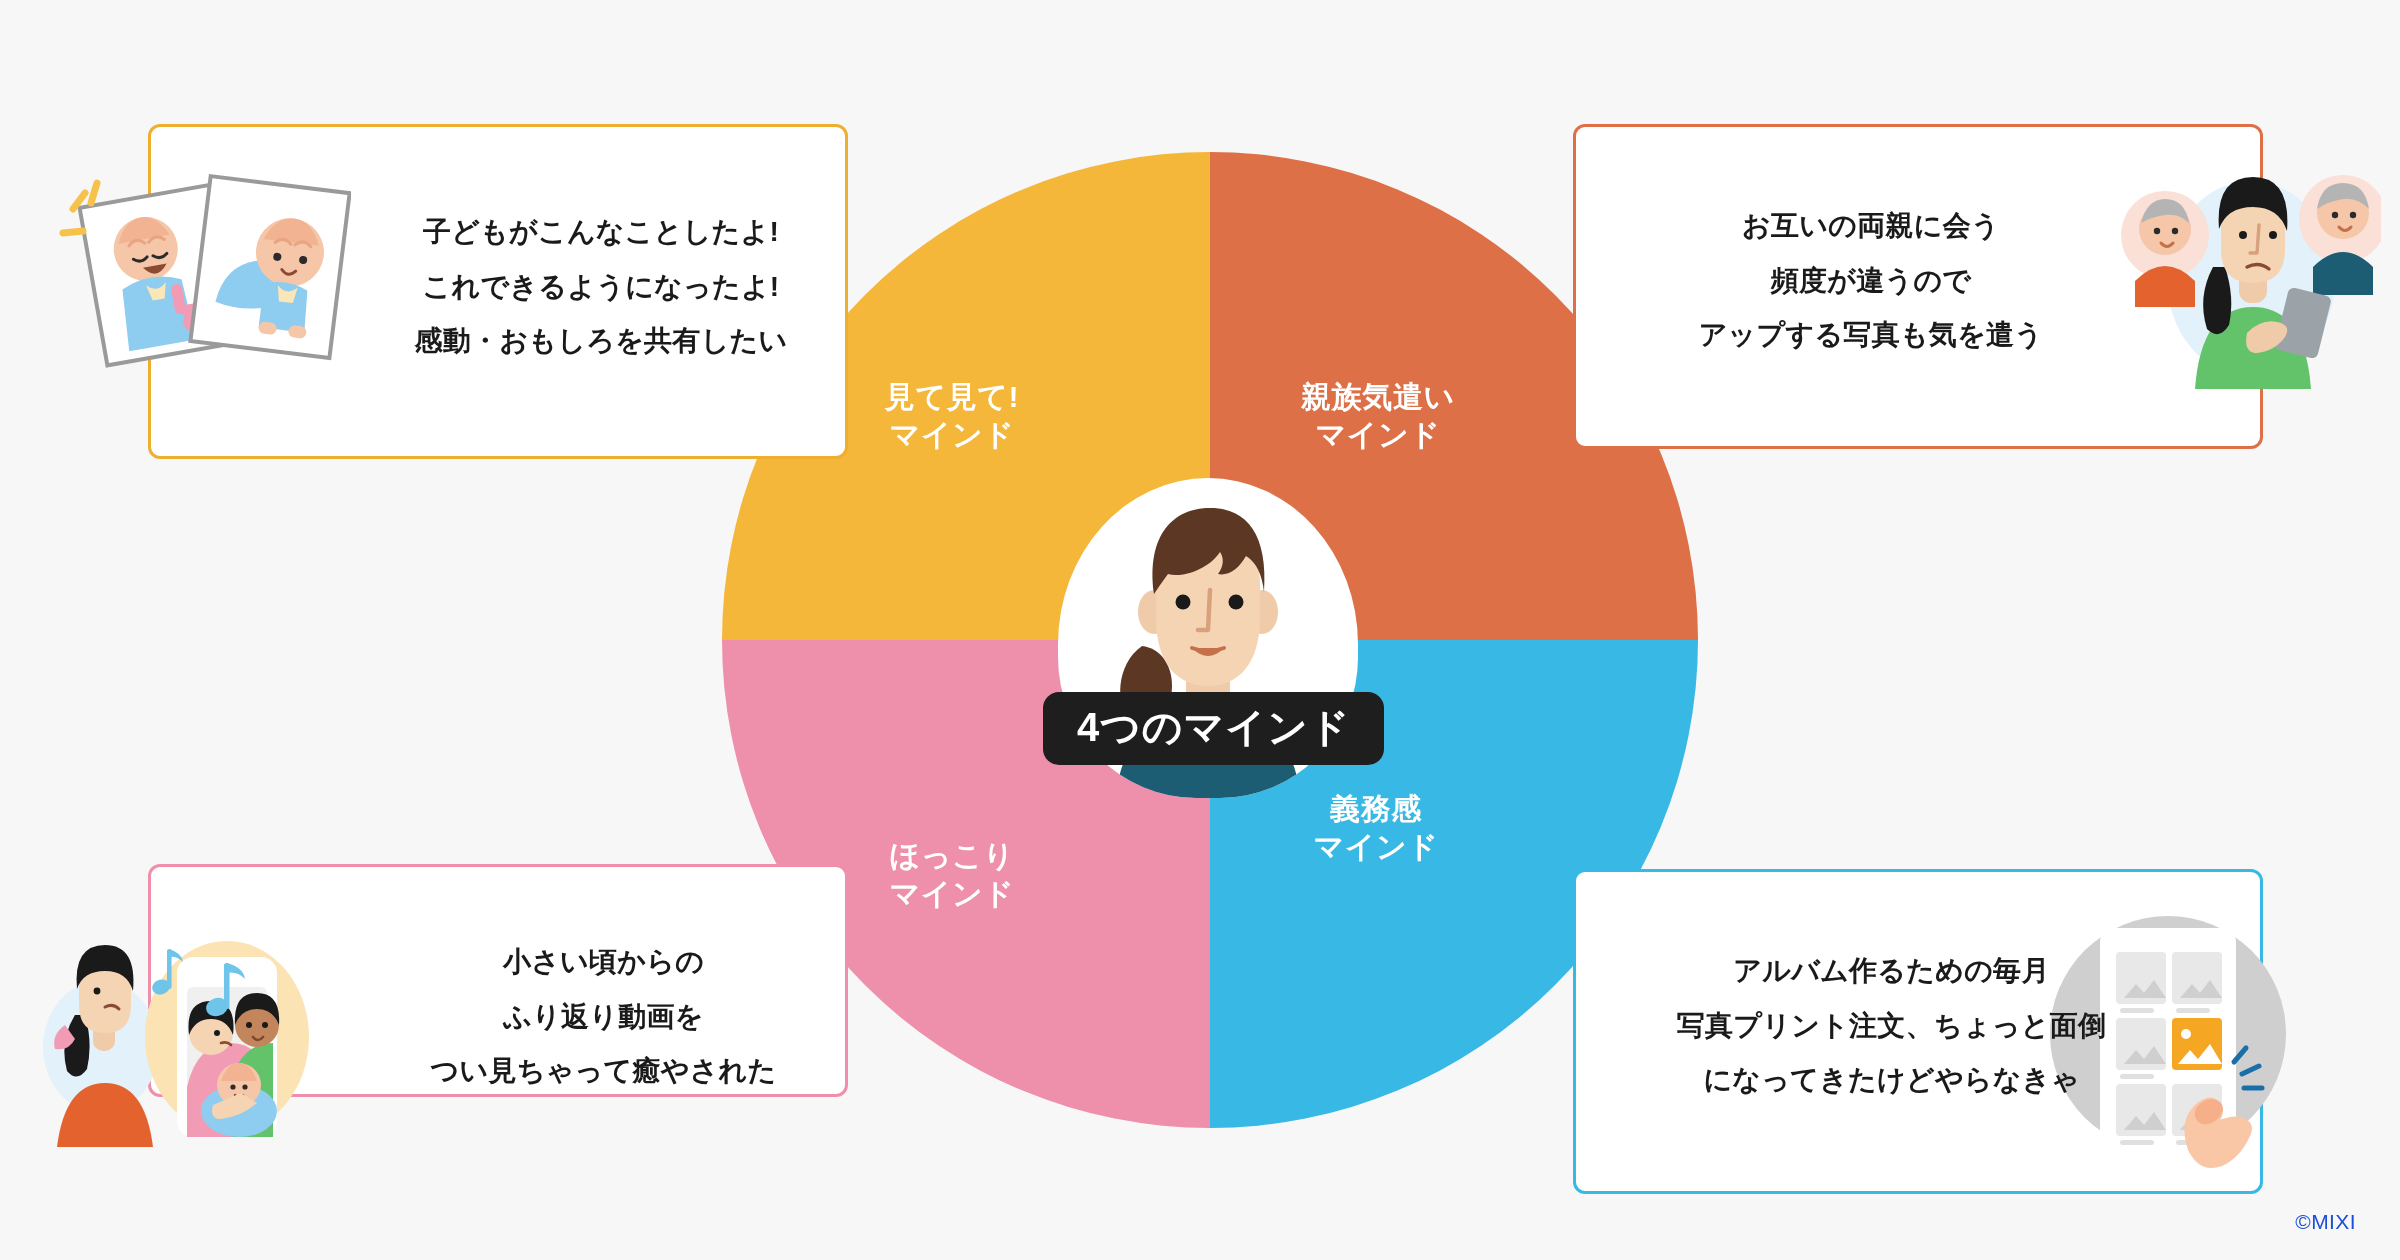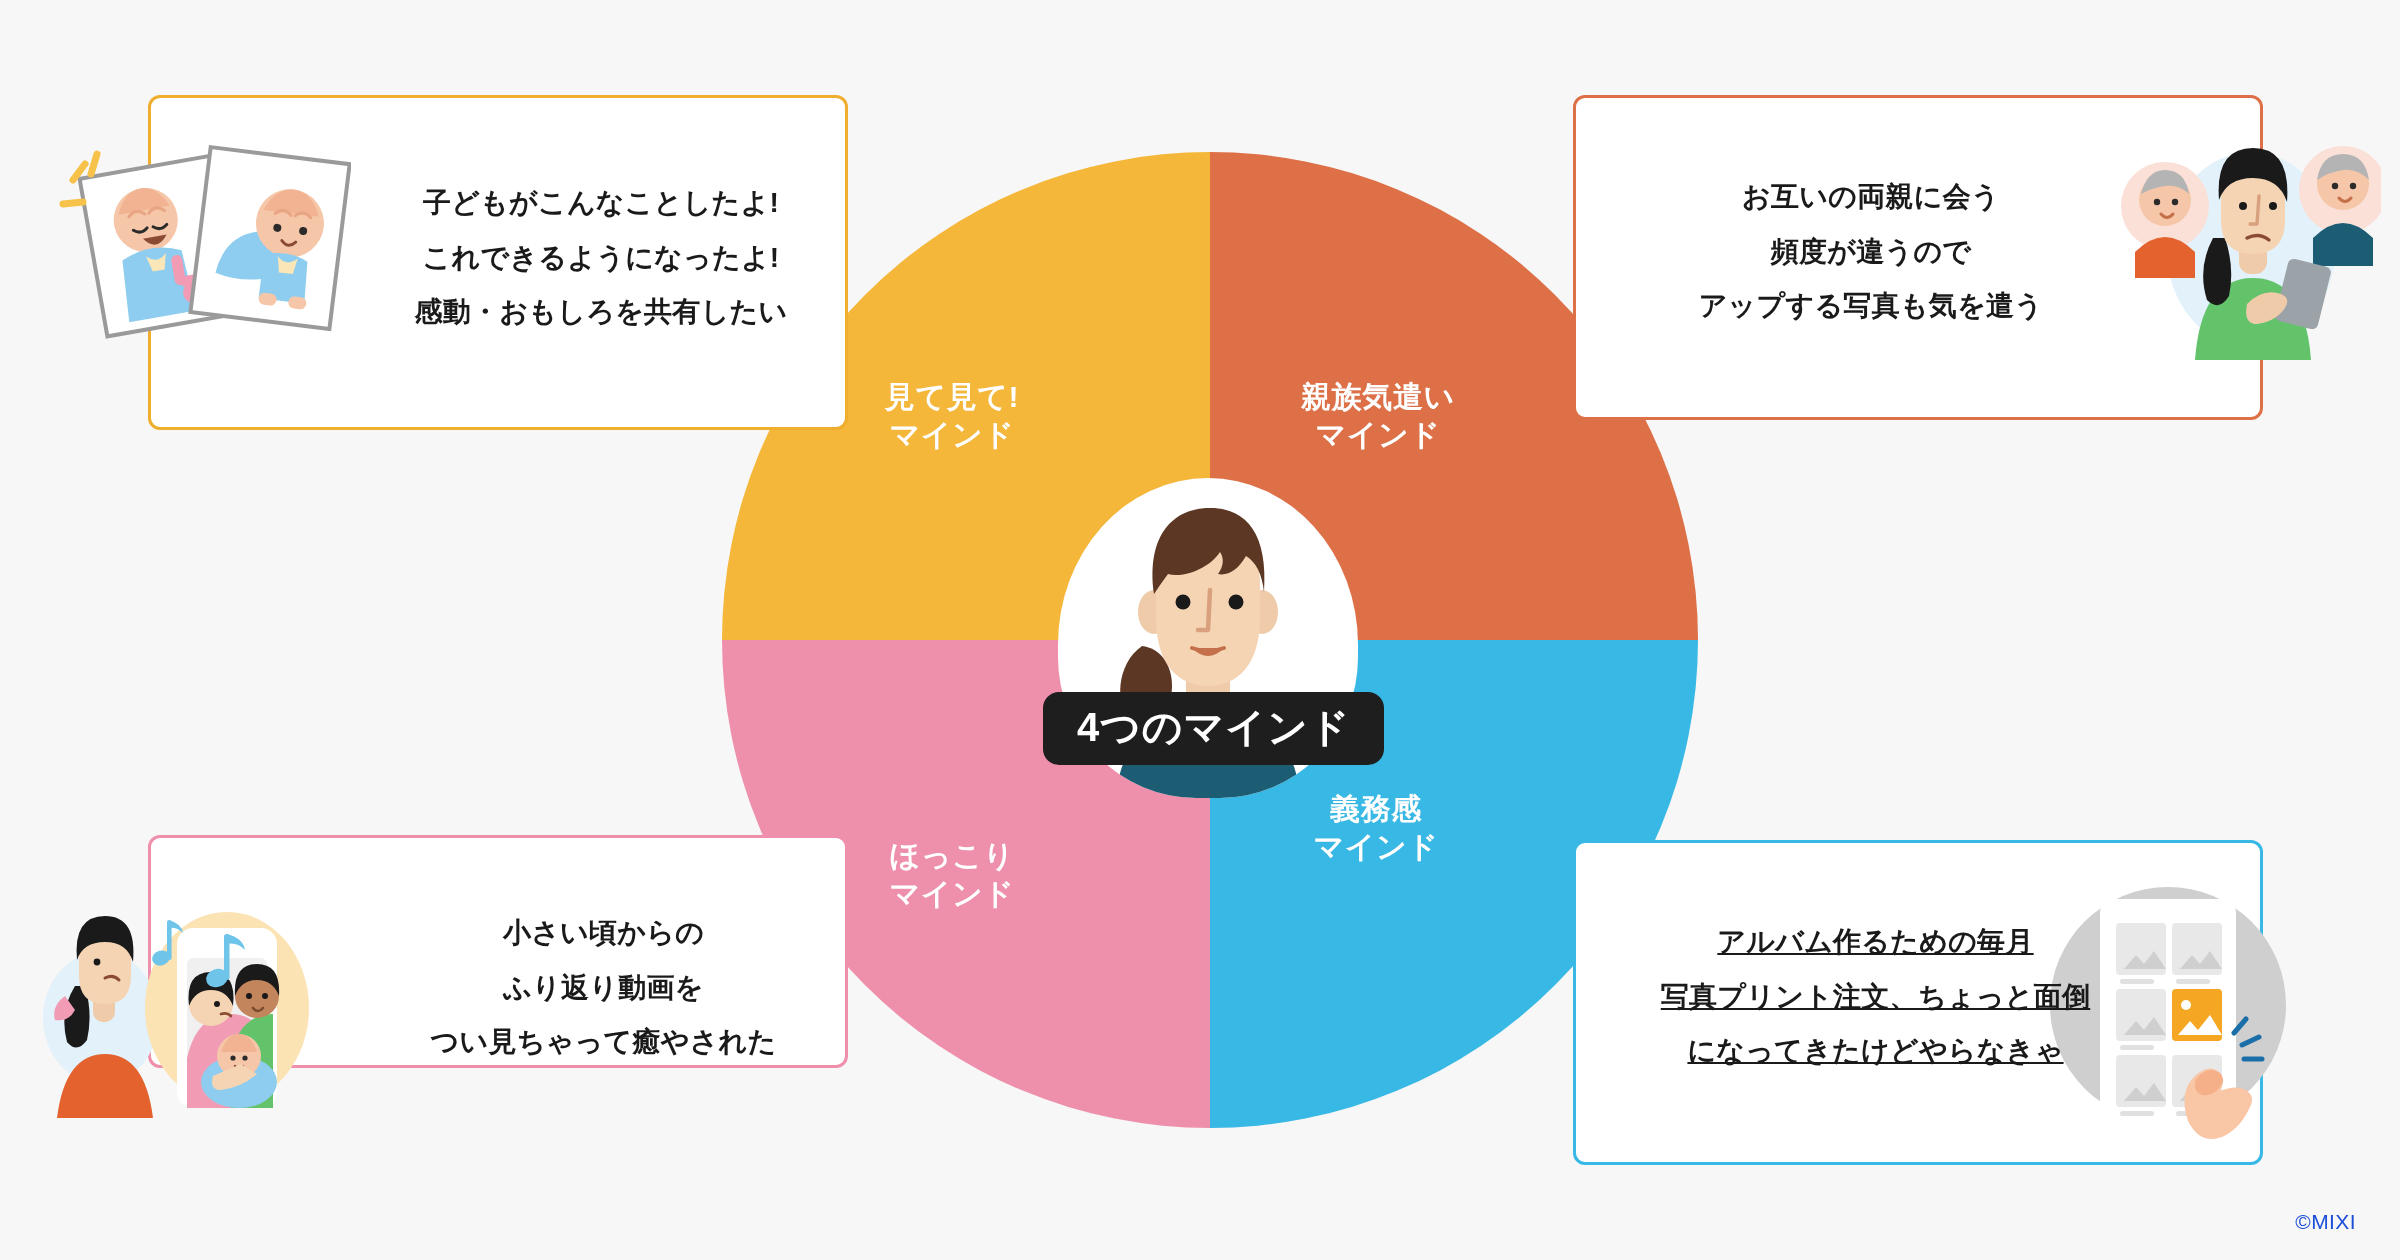--- a/index.html
+++ b/index.html
@@ -43,40 +43,40 @@
   .center-chip{
     position:absolute;left:1043px;top:692px;
     padding:15px 34px 18px;background:#1E1E1E;border-radius:16px;
     color:#fff;font-size:40px;font-weight:700;letter-spacing:.02em;
     line-height:1;white-space:nowrap;z-index:6;
   }
 
   
   .bubble{
     position:absolute;background:#FFFFFF;border:3px solid #000000;
-    border-radius:12px;box-sizing:border-box;
+    border-radius:12px;box-sizing:border-box;margin-top:29px;
   }
   .bubble .btext{
     position:absolute;color:#1A1A1A;font-weight:700;
     font-size:28px;line-height:1.95;white-space:pre-line;text-align:center;
     letter-spacing:.01em;
   }
   .tail{position:absolute;width:0;height:0;}
 
   .art{position:absolute;}
 
   
   #bub-tl{left:148px;top:95px;width:700px;height:335px;border-color:#EFAE2E;}
   #bub-tl .btext{left:210px;top:78px;width:480px;}
   #bub-tr{left:1573px;top:95px;width:690px;height:325px;border-color:#DD7046;}
   #bub-tr .btext{left:30px;top:72px;width:530px;}
   #bub-bl{left:148px;top:835px;width:700px;height:233px;border-color:#EF8FAC;}
   #bub-bl .btext{left:225px;top:68px;width:455px;}
   #bub-br{left:1573px;top:840px;width:690px;height:325px;border-color:#38B8E4;}
-  #bub-br .btext{left:22px;top:72px;width:555px;text-decoration:underline;}
+  #bub-br .btext{left:38px;top:72px;width:555px;}
 
   .copyright{
     position:absolute;right:44px;bottom:26px;
     font-size:21px;color:#1d4ed8;letter-spacing:.02em;
   }
 </style>
 </head>
 <body style="background: rgb(247, 247, 247);">
 
 <div class="stage">

